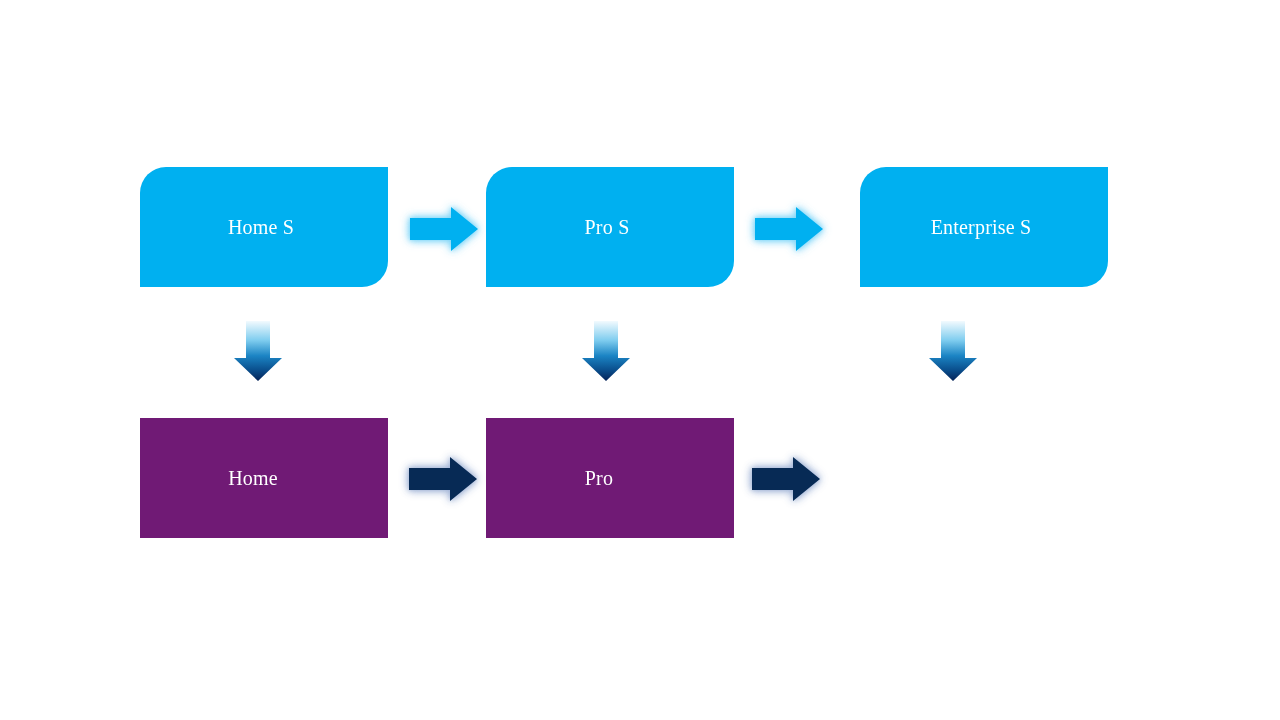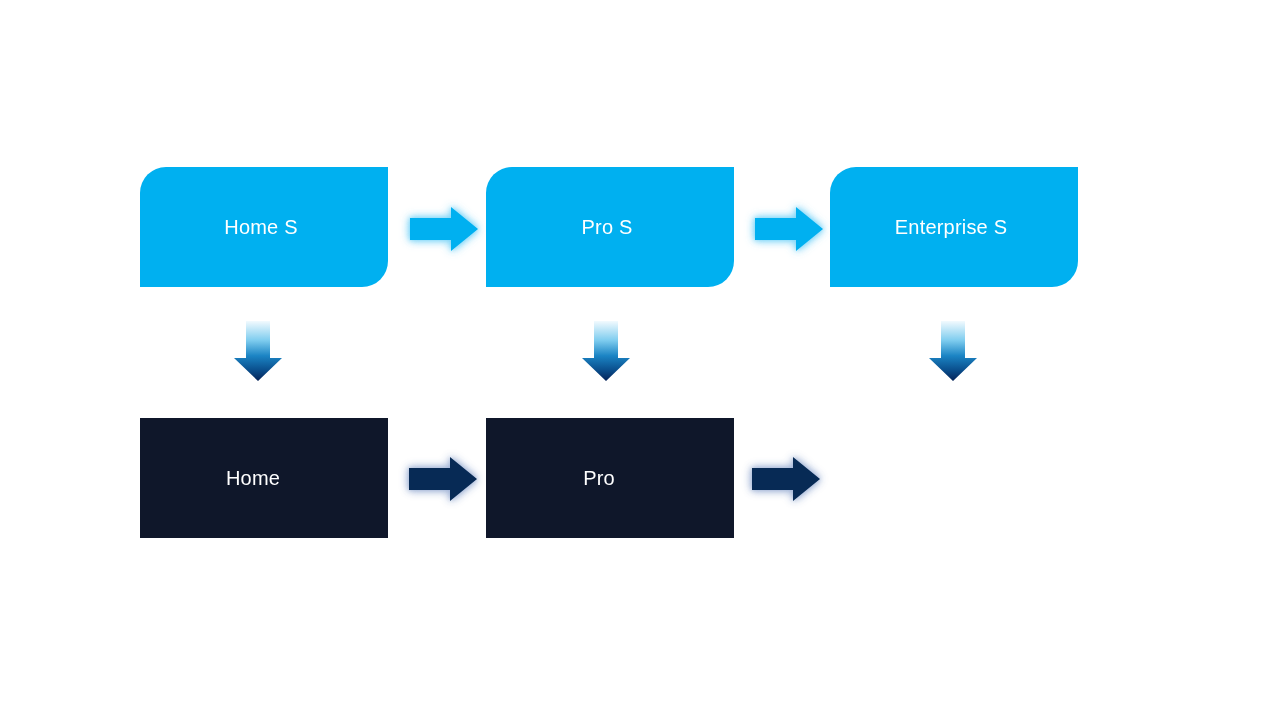--- a/index.html
+++ b/index.html
@@ -2,46 +2,46 @@
 <html><head>
 <meta charset="utf-8">
 <style>
   html, body { margin: 0; padding: 0; background: #ffffff; }
   .slide {
     position: relative;
     width: 1280px;
     height: 660px;
     background: #ffffff;
     overflow: hidden;
-    font-family: Liberation Sans, sans-serif;
+    font-family: Liberation Serif, serif;
   }
   .box {
     position: absolute;
     width: 248px;
     height: 120px;
     display: flex;
     align-items: center;
     justify-content: center;
     color: #ffffff;
     font-size: 20px;
     font-weight: 400;
     letter-spacing: 0.2px;
   }
   .box.top {
     top: 167px;
     background: #00B0F0;
     border-radius: 26px 0 26px 0;
   }
   .box.bottom {
     top: 418px;
-    background: #0f172a;
+    background: #701a75;
   }
   .c0 { left: 140px; }
   .c1 { left: 486px; align-items: center; }
-  .c2 { left: 830px; }
+  .c2 { left: 860px; }
   .box.top .label { transform: translateX(-3px); }
   .box.bottom .label { transform: translateX(-11px); }
 
   .arrow { position: absolute; display: block; }
   .ar { width: 68px; height: 44px; }
   .ar.row-top { top: 207px; }
   .ar.row-bottom { top: 457px; }
   .ar.gap1 { left: 410px; }
   .ar.gap2 { left: 755px; }
   .ar.row-bottom.gap1 { left: 409px; }

